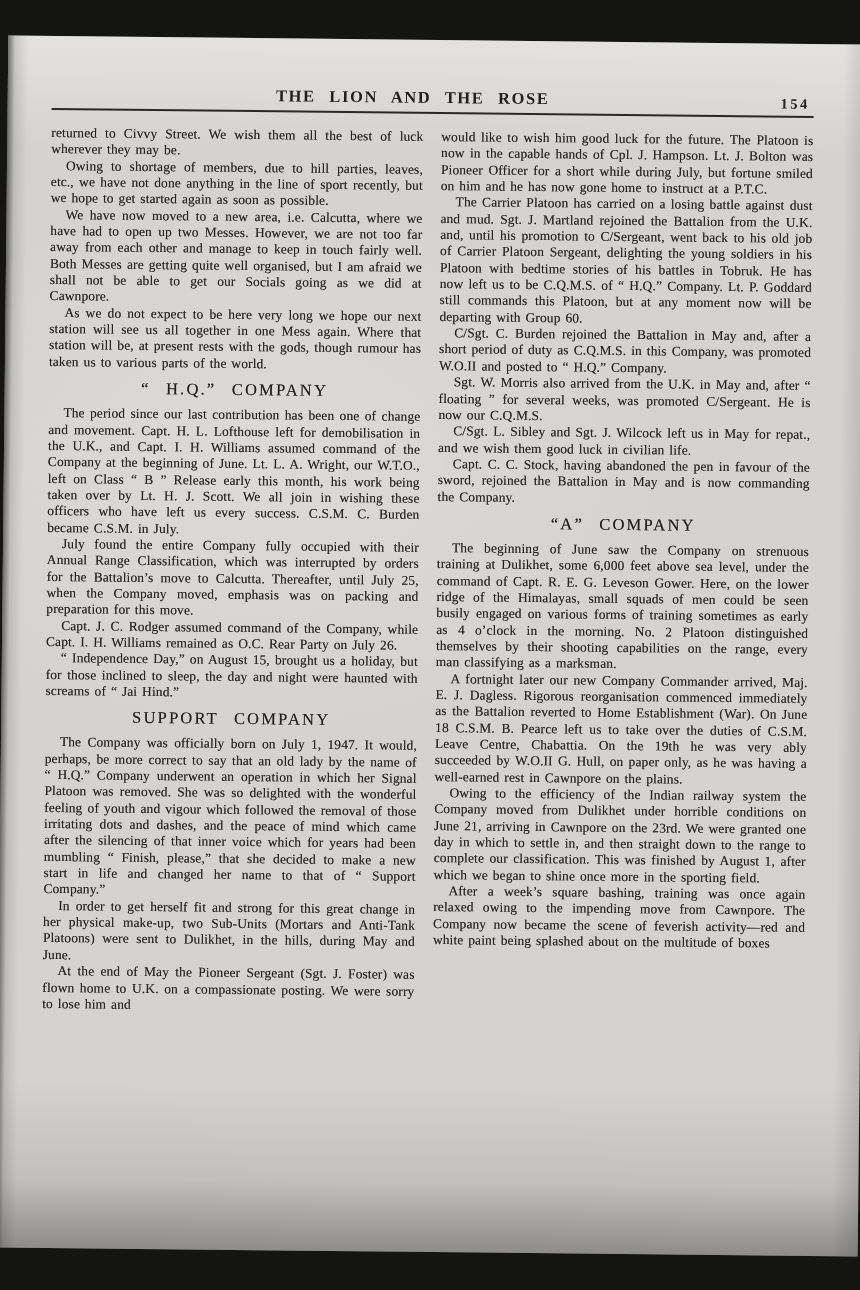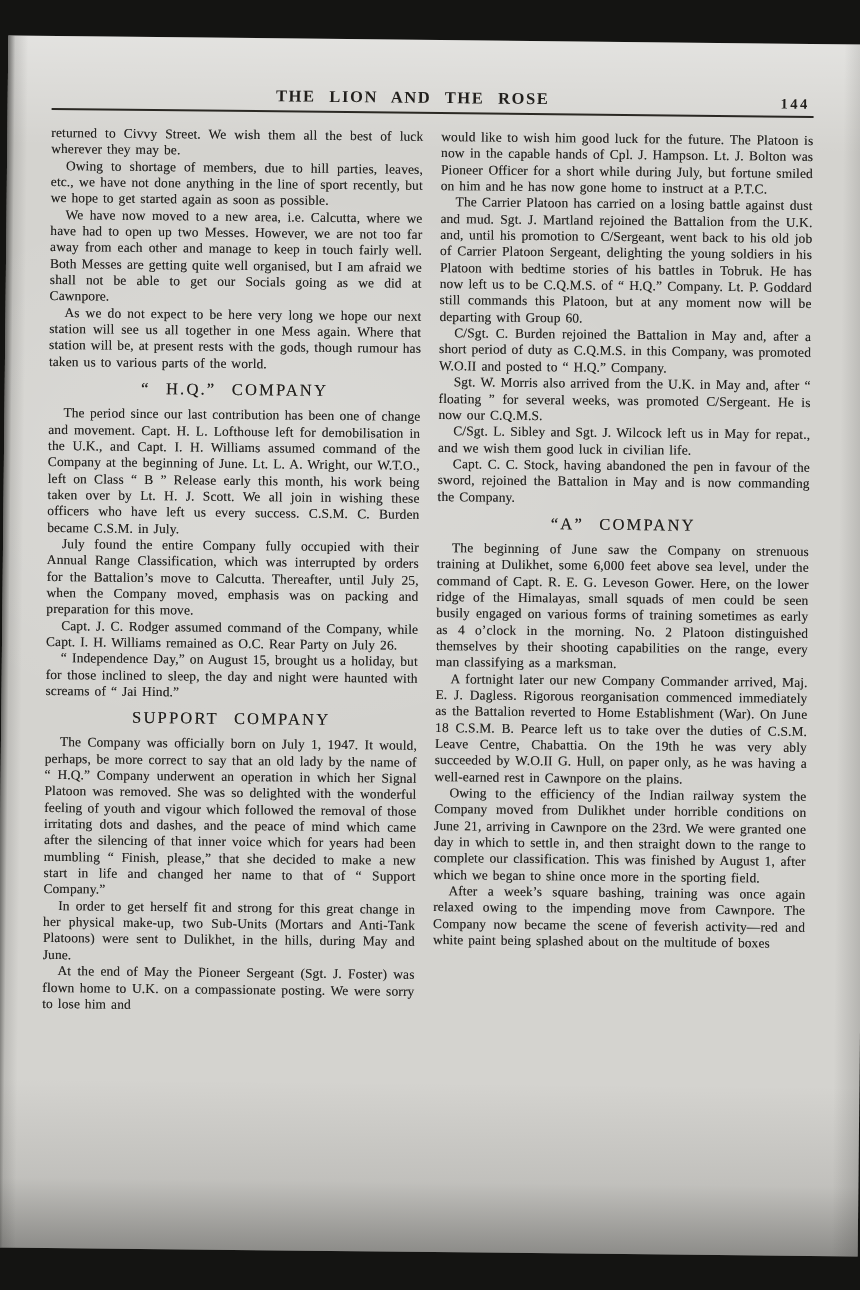--- a/index.html
+++ b/index.html
@@ -89,21 +89,21 @@
   }
 </style>
 </head>
 <body>
 
 <div class="stage">
   <div class="paper">
     <div class="content">
       <div class="page-header">
         <div class="title">THE LION AND THE ROSE</div>
-        <div class="page-number">144</div>
+        <div class="page-number">154</div>
       </div>
       <div class="columns">
           <div class="column">
             <p class="para no-indent">returned to Civvy Street.  We wish them all the best of luck wherever they may be.</p>
             <p class="para">Owing to shortage of members, due to hill parties, leaves, etc., we have not done anything in the line of sport recently, but we hope to get started again as soon as possible.</p>
             <p class="para">We have now moved to a new area, i.e. Calcutta, where we have had to open up two Messes.  However, we are not too far away from each other and manage to keep in touch fairly well.  Both Messes are getting quite well organised, but I am afraid we shall not be able to get our Socials going as we did at Cawnpore.</p>
             <p class="para">As we do not expect to be here very long we hope our next station will see us all together in one Mess again.  Where that station will be, at present rests with the gods, though rumour has taken us to various parts of the world.</p>
             <h2 class="section-heading">“ H.Q.”  COMPANY</h2>
             <p class="para">The period since our last contribution has been one of change and movement.  Capt. H. L. Lofthouse left for demobilisation in the U.K., and Capt. I. H. Williams assumed command of the Company at the beginning of June.  Lt. L. A. Wright, our W.T.O., left on Class “ B ” Release early this month, his work being taken over by Lt. H. J. Scott.  We all join in wishing these officers who have left us every success.  C.S.M. C. Burden became C.S.M. in July.</p>
             <p class="para">July found the entire Company fully occupied with their Annual Range Classification, which was interrupted by orders for the Battalion’s move to Calcutta.  Thereafter, until July 25, when the Company moved, emphasis was on packing and preparation for this move.</p>

